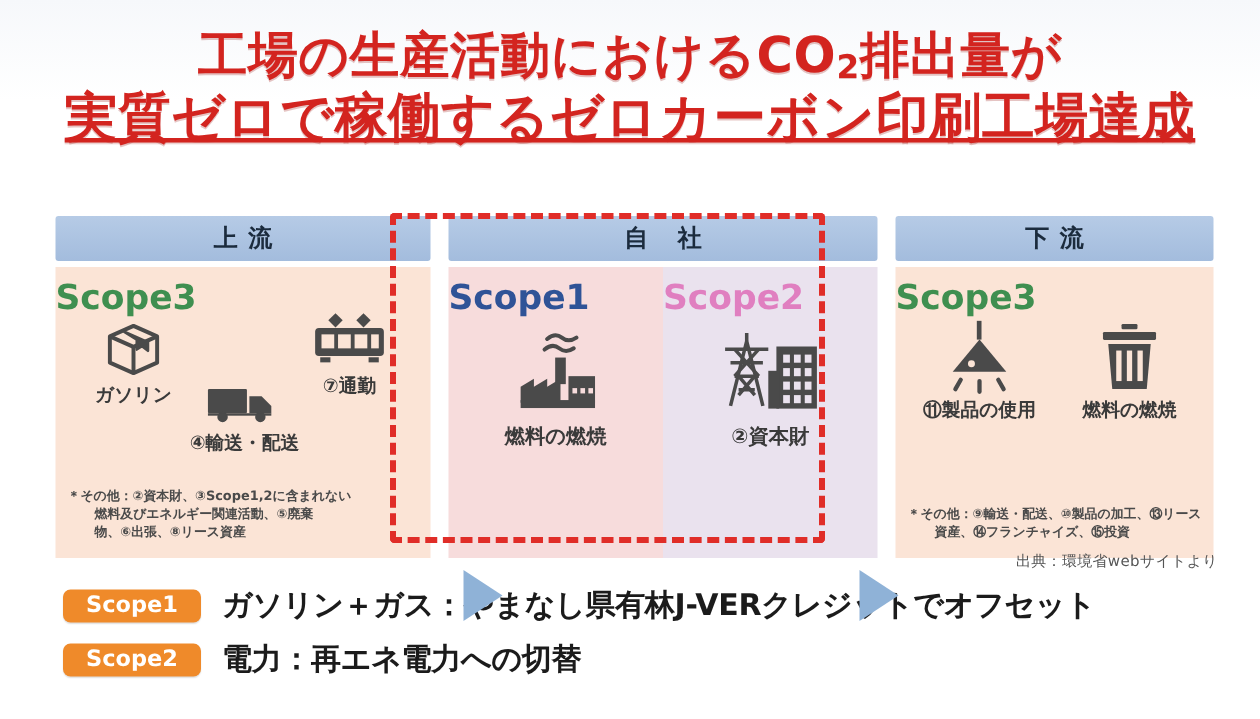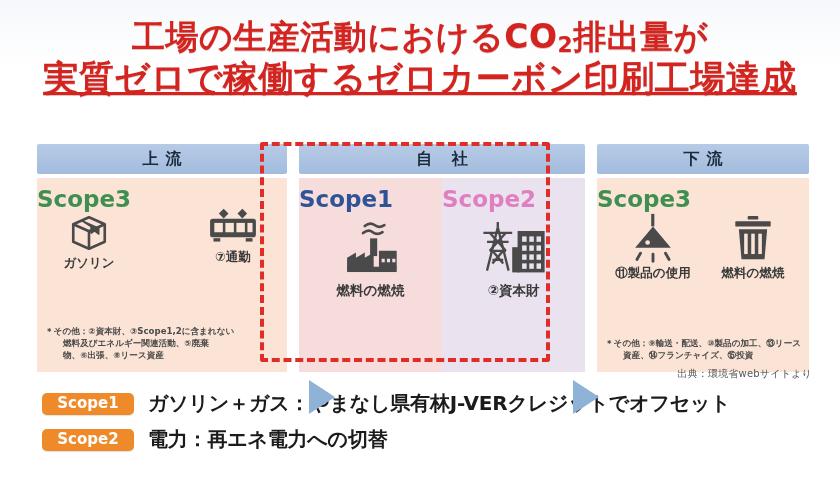--- a/index.html
+++ b/index.html
@@ -138,20 +138,32 @@
             <svg width="42" height="42" viewBox="0 0 48 48" fill="none" stroke="#4a4a4a" stroke-width="3">
               <path d="M24 6 L42 14 L42 34 L24 42 L6 34 L6 14 Z" stroke-linejoin="round"></path>
               <path d="M6 14 L24 22 L42 14" stroke-linejoin="round"></path>
               <path d="M24 22 L24 42"></path>
               <path d="M17 10.5 L35 18.5 L35 25 L30.5 21.5 L26.5 24 L26.5 16.5 Z" fill="#4a4a4a" stroke-width="2" stroke-linejoin="round"></path>
             </svg>
           </div>
           <div class="icon-cap">ガソリン</div>
         </div>
 
+        <div class="icon-item" style="left:74px;top:62px;width:104px;">
+          <div class="icon-art">
+            <svg width="52" height="34" viewBox="0 0 64 40" fill="#4a4a4a">
+              <rect x="2" y="8" width="32" height="20" rx="1"></rect>
+              <path d="M36 14 h10 l8 8 v6 h-18 z"></path>
+              <circle cx="14" cy="31" r="4.3"></circle>
+              <circle cx="45" cy="31" r="4.3"></circle>
+              <rect x="2" y="28" width="52" height="2"></rect>
+            </svg>
+          </div>
+          <div class="icon-cap">④輸送・配送</div>
+        </div>
 
         <div class="icon-item" style="left:150px;top:24px;width:92px;">
           <div class="icon-art">
             <svg width="56" height="40" viewBox="0 0 66 46" fill="#4a4a4a">
               <rect x="18" y="2" width="8" height="8" transform="rotate(45 22 6)"></rect>
               <rect x="40" y="2" width="8" height="8" transform="rotate(45 44 6)"></rect>
               <rect x="6" y="12" width="54" height="22" rx="3"></rect>
               <rect x="11" y="17" width="10" height="11" fill="#fbe4d6"></rect>
               <rect x="24" y="17" width="10" height="11" fill="#fbe4d6"></rect>
               <rect x="37" y="17" width="10" height="11" fill="#fbe4d6"></rect>

